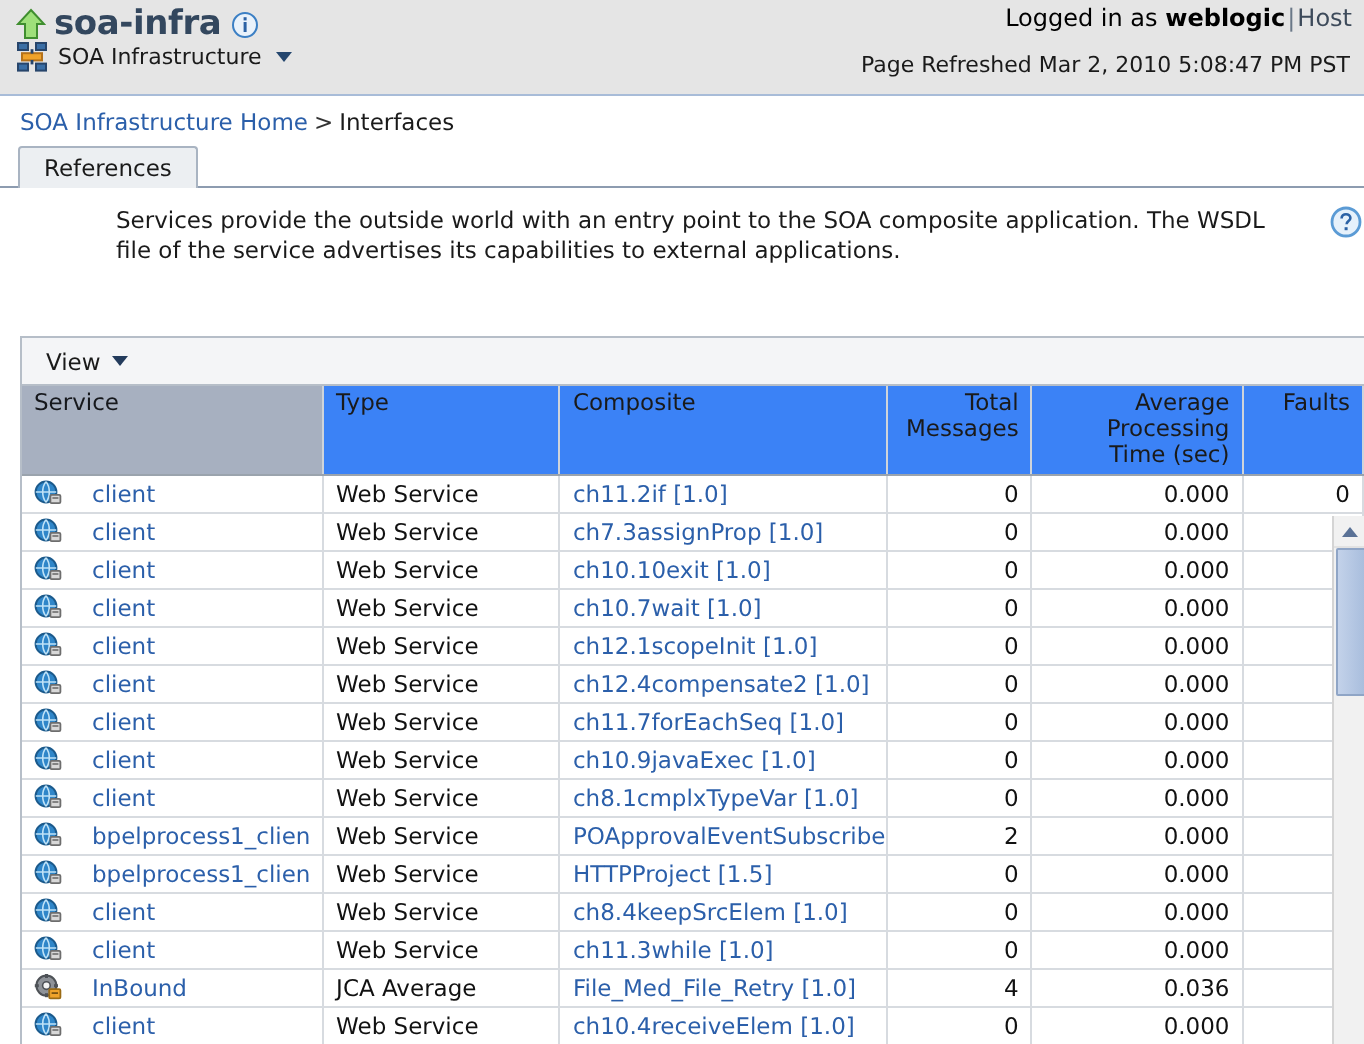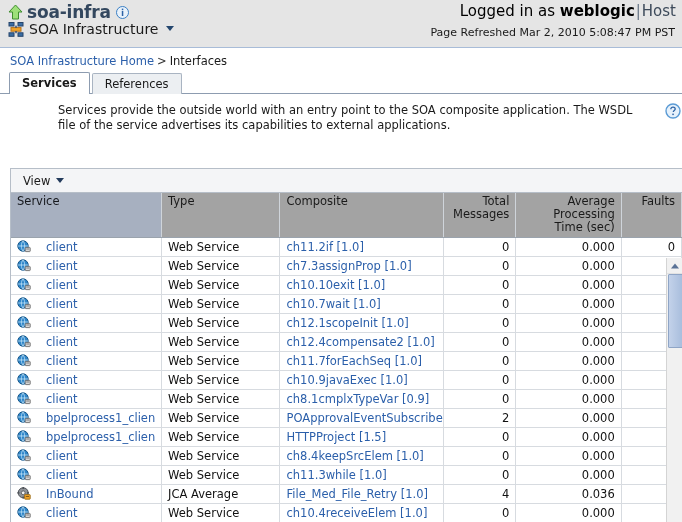--- a/index.html
+++ b/index.html
@@ -54,38 +54,38 @@
     position: absolute;
     left: 8px;
     top: 21px;
     display: flex;
     align-items: center;
     gap: 5px;
   }
   .infra-ico { width: 16px; height: 15px; display:inline-block; }
   .infra-ico svg{display:block;}
   .infra-label {
-    font-size: 14px;
+    font-size: 11px;
     color: #1a1a1a;
   }
   .caret-down {
     display:inline-block;
     width: 0; height: 0;
     border-left: 4px solid transparent;
     border-right: 4px solid transparent;
     border-top: 5px solid #24466e;
     margin-left: 2px;
     margin-bottom:1px;
   }
 
   .loggedin {
     position: absolute;
     right: 6px;
     top: 2px;
-    font-size: 15px;
+    font-size: 12px;
     color: #000;
     white-space: nowrap;
   }
   .loggedin .user { font-weight: bold; }
   .loggedin .sep { color: #6a7888; padding: 0 1px; }
   .loggedin .host { color: #3d4a5a; }
   .refreshed {
     position: absolute;
     right: 7px;
     top: 26px;
@@ -197,21 +197,21 @@
   .view-menu .caret-down { border-top-color:#233b5c; }
 
   
   .tbl {
     width: 100%;
     border-collapse: collapse;
     table-layout: fixed;
     font-size: 11.5px;
   }
   .tbl th {
-    background: #a3a3a3;
+    background: #3b82f6;
     border-right: 1px solid #cfd4da;
     border-bottom: 1px solid #9aa3ad;
     font-weight: normal;
     color: #1a1a1a;
     padding: 2px 6px 3px 6px;
     vertical-align: top;
     height: 28px;
     box-sizing: border-box;
     line-height: 13px;
   }
@@ -331,21 +331,20 @@
 
   <div class="refreshed">Page Refreshed Mar 2, 2010 5:08:47 PM PST</div>
 </div>
 
 <div class="breadcrumb">
   <a href="#">SOA Infrastructure Home</a><span class="bc-sep">&gt;</span><span class="bc-current">Interfaces</span>
 </div>
 
 <div class="tabbar">
   <div class="tabs-wrap">
-    <div class="tab active">Services</div>
     <div class="tab">References</div>
   </div>
 </div>
 <div class="tab-underline"></div>
 
 <div class="panel">
   <div class="desc">Services provide the outside world with an entry point to the SOA composite application. The WSDL file of the service advertises its capabilities to external applications.</div>
   <div class="help-ico">
     <svg width="16" height="16" viewBox="0 0 16 16">
       <circle cx="8" cy="8" r="7" fill="#e6f1fb" stroke="#5b9bd5" stroke-width="1.4"></circle>
@@ -551,21 +550,21 @@
                       <circle cx="6" cy="6" r="5.2" fill="#2f86c9" stroke="#1b5a8c" stroke-width="1"></circle>
                       <path d="M0.9 6h10.2M6 0.9c2.2 2.6 2.2 7.6 0 10.2M6 0.9c-2.2 2.6-2.2 7.6 0 10.2" fill="none" stroke="#bfe2f7" stroke-width="0.8"></path>
                       <rect x="8.2" y="7.4" width="5" height="4.2" rx="0.6" fill="#d8d8d8" stroke="#6d6d6d" stroke-width="0.9"></rect>
                       <rect x="9.2" y="8.6" width="3" height="0.8" fill="#6d6d6d"></rect>
                     </svg>
                   </span>
                   <span class="svc-name">client</span>
                 </span>
               </td>
               <td>Web Service</td>
-              <td><a class="lnk" href="#">ch8.1cmplxTypeVar [0.9]</a></td>
+              <td><a class="lnk" href="#">ch8.1cmplxTypeVar [1.0]</a></td>
               <td class="ta-r">0</td>
               <td class="ta-r">0.000</td>
               <td class="ta-r">0</td>
             </tr>
             <tr>
               <td>
                 <span class="cell-svc">
                   <span class="svc-ico">
                     <svg width="15" height="14" viewBox="0 0 15 14">
                       <circle cx="6" cy="6" r="5.2" fill="#2f86c9" stroke="#1b5a8c" stroke-width="1"></circle>

